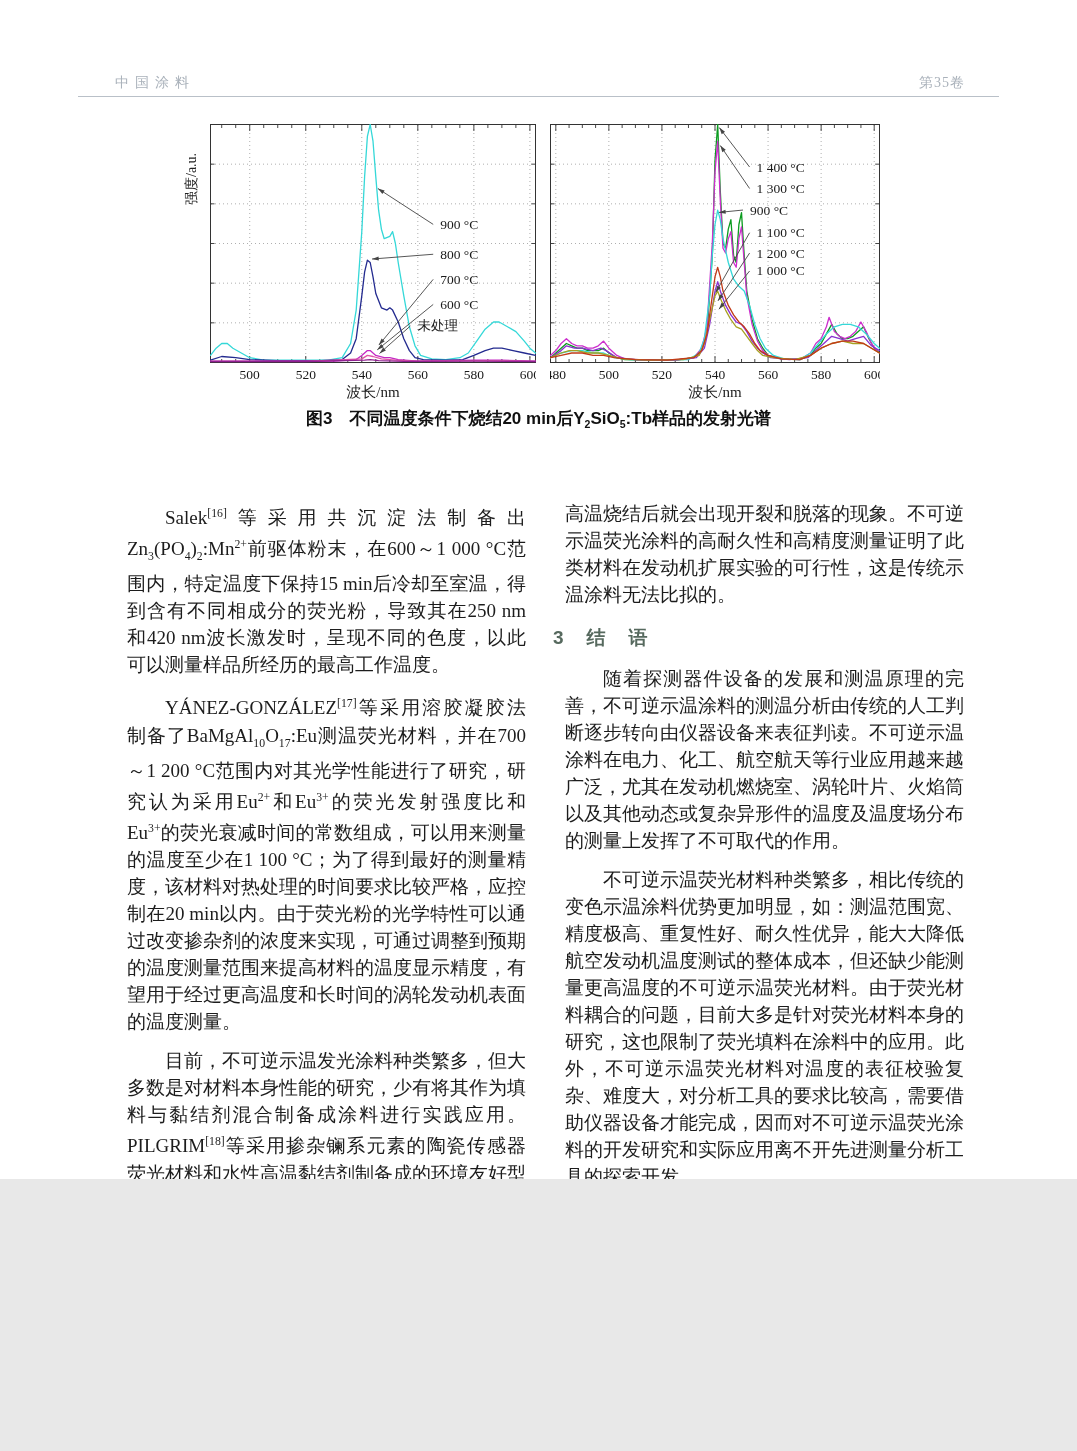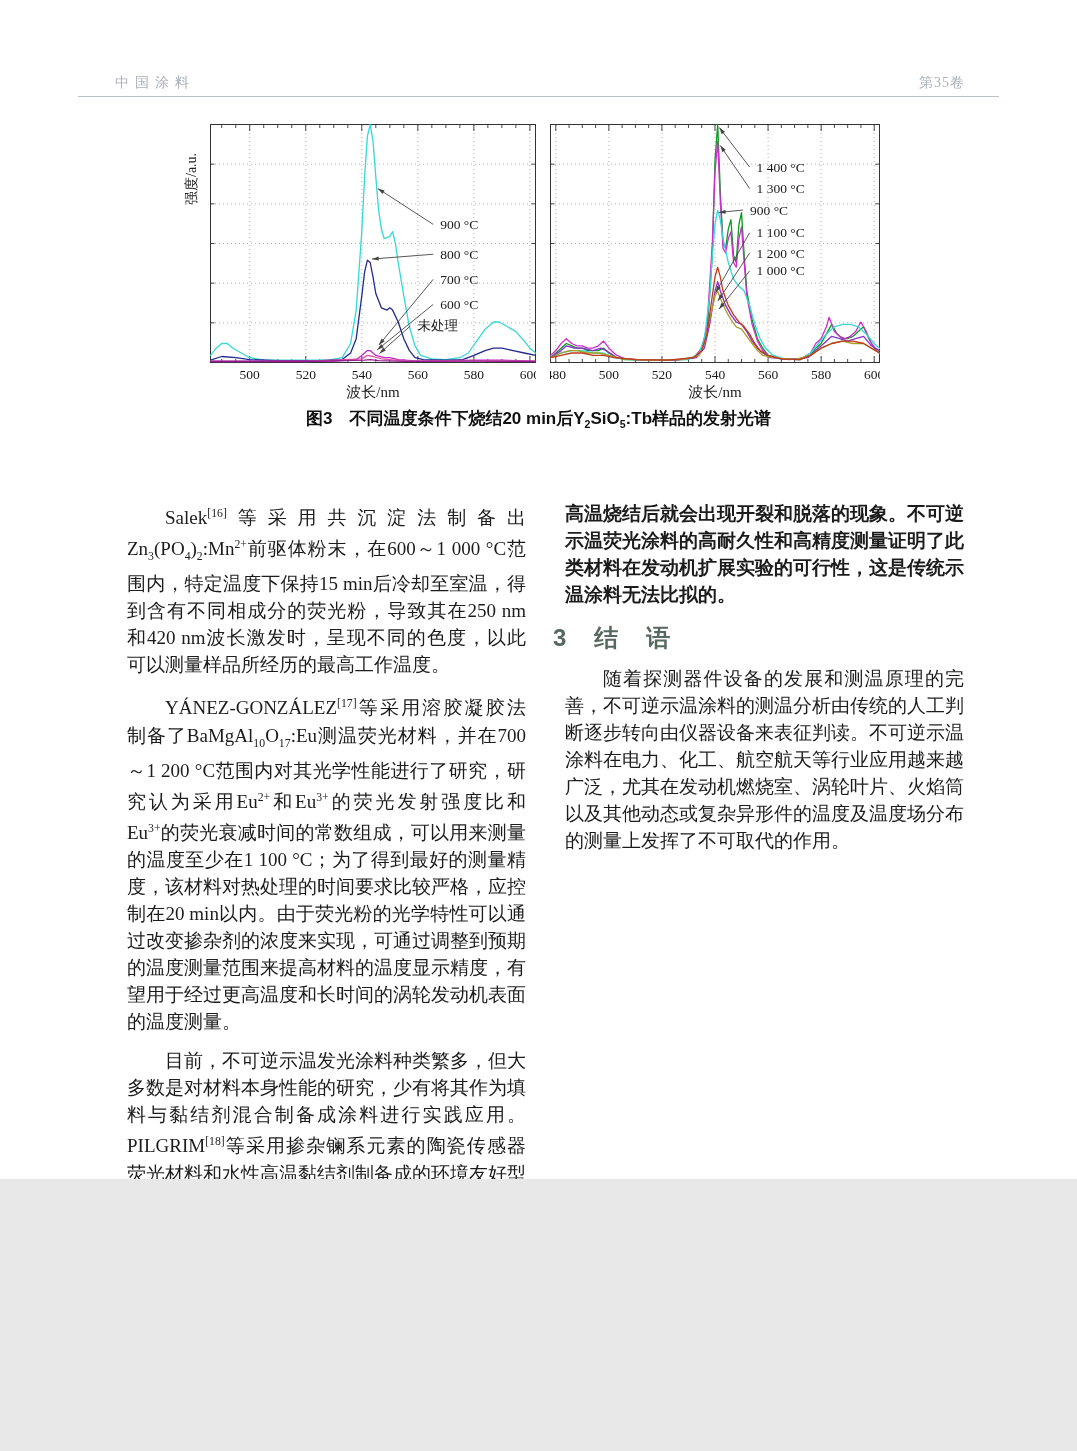--- a/index.html
+++ b/index.html
@@ -20,23 +20,23 @@
           font-family:"Liberation Sans","DejaVu Sans",sans-serif;font-weight:bold;font-size:17px;color:#111;}
   .cap-en{position:absolute;left:0;top:433px;width:1077px;text-align:center;
           font-weight:bold;font-size:16px;color:#111;}
   sub{font-size:0.62em;} sup{font-size:0.62em;}
   
   .col{position:absolute;top:488px;width:423px;font-size:19px;line-height:27px;
        text-align:justify;text-justify:inter-ideograph;}
   .col-left{left:115px;}
   .col-right{left:553px;}
   .col p{margin:12px;text-indent:2em;}
-  .col p.noindent{text-indent:0;font-weight:bold;}
+  .col p.noindent{text-indent:0;}
   .sec-head{margin:16px 0 14px 0;font-family:"Liberation Sans","DejaVu Sans",sans-serif;
-            font-weight:bold;font-size:24px;color:#56695e;letter-spacing:2px;}
+            font-weight:bold;font-size:19px;color:#56695e;letter-spacing:2px;}
   
   .ft-rule{position:absolute;left:78px;top:1367px;width:76px;height:2px;background:#a9c2d6;}
   .ft-bar{position:absolute;left:153px;top:1367px;width:7px;height:46px;background:#2e6ba8;}
   .ft-page{position:absolute;left:116px;top:1374px;font-size:25px;font-weight:bold;font-style:italic;color:#2e6ba8;}
   .ft-zh{position:absolute;left:170px;top:1369px;font-family:"Liberation Sans","DejaVu Sans",sans-serif;
          font-size:17px;color:#14532d;letter-spacing:2px;}
   .ft-en{position:absolute;left:170px;top:1392px;font-family:"Liberation Sans","DejaVu Sans",sans-serif;
          font-size:12px;color:#c2c8cf;}
 </style>
 </head>
@@ -259,20 +259,21 @@
   <div class="col col-left">
     <p>Salek<sup>[16]</sup>等采用共沉淀法制备出Zn<sub>3</sub>(PO<sub>4</sub>)<sub>2</sub>:Mn<sup>2+</sup>前驱体粉末，在600～1 000 °C范围内，特定温度下保持15 min后冷却至室温，得到含有不同相成分的荧光粉，导致其在250 nm和420 nm波长激发时，呈现不同的色度，以此可以测量样品所经历的最高工作温度。</p>
     <p>YÁNEZ-GONZÁLEZ<sup>[17]</sup>等采用溶胶凝胶法制备了BaMgAl<sub>10</sub>O<sub>17</sub>:Eu测温荧光材料，并在700～1 200 °C范围内对其光学性能进行了研究，研究认为采用Eu<sup>2+</sup>和Eu<sup>3+</sup>的荧光发射强度比和Eu<sup>3+</sup>的荧光衰减时间的常数组成，可以用来测量的温度至少在1 100 °C；为了得到最好的测量精度，该材料对热处理的时间要求比较严格，应控制在20 min以内。由于荧光粉的光学特性可以通过改变掺杂剂的浓度来实现，可通过调整到预期的温度测量范围来提高材料的温度显示精度，有望用于经过更高温度和长时间的涡轮发动机表面的温度测量。</p>
     <p>目前，不可逆示温发光涂料种类繁多，但大多数是对材料本身性能的研究，少有将其作为填料与黏结剂混合制备成涂料进行实践应用。PILGRIM<sup>[18]</sup>等采用掺杂镧系元素的陶瓷传感器荧光材料和水性高温黏结剂制备成的环境友好型不可逆荧光示温涂料，喷涂在燃气轮机燃烧室面板上，经过高温烧结后生成一种碱式硅酸盐荧光涂层，通过对烧结后涂层的荧光寿命测量分析，成功模拟出了燃烧室的温度分布图，测量的温度范围是100～900 °C，精度达到±3 °C，温度分辨率可达到毫米级别。荧光寿命的测量技术是非破坏性的，使用简单的光电仪器就可以测量。此外，由于测量是基于对时间的响应，它不受光学污染或染色沾污的影响。不可逆示温荧光涂料还具有优异的耐久性<sup>[19-20]</sup>，在发动机上经过50 h以上的耐高温测试后，仅出现轻微的腐蚀损伤，而传统的不可逆示温涂层在短时间</p>
   </div>
 
   <div class="col col-right">
     <p class="noindent">高温烧结后就会出现开裂和脱落的现象。不可逆示温荧光涂料的高耐久性和高精度测量证明了此类材料在发动机扩展实验的可行性，这是传统示温涂料无法比拟的。</p>
     <div class="sec-head">3　结　语</div>
     <p>随着探测器件设备的发展和测温原理的完善，不可逆示温涂料的测温分析由传统的人工判断逐步转向由仪器设备来表征判读。不可逆示温涂料在电力、化工、航空航天等行业应用越来越广泛，尤其在发动机燃烧室、涡轮叶片、火焰筒以及其他动态或复杂异形件的温度及温度场分布的测量上发挥了不可取代的作用。</p>
+    <p>不可逆示温荧光材料种类繁多，相比传统的变色示温涂料优势更加明显，如：测温范围宽、精度极高、重复性好、耐久性优异，能大大降低航空发动机温度测试的整体成本，但还缺少能测量更高温度的不可逆示温荧光材料。由于荧光材料耦合的问题，目前大多是针对荧光材料本身的研究，这也限制了荧光填料在涂料中的应用。此外，不可逆示温荧光材料对温度的表征校验复杂、难度大，对分析工具的要求比较高，需要借助仪器设备才能完成，因而对不可逆示温荧光涂料的开发研究和实际应用离不开先进测量分析工具的探索开发。</p>
   </div>
 
   <div class="ft-rule"></div>
   <div class="ft-page">48</div>
   <div class="ft-bar"></div>
   <div class="ft-zh">技术进展</div>
   <div class="ft-en">Technical Progress</div>
 
 </div>
 

